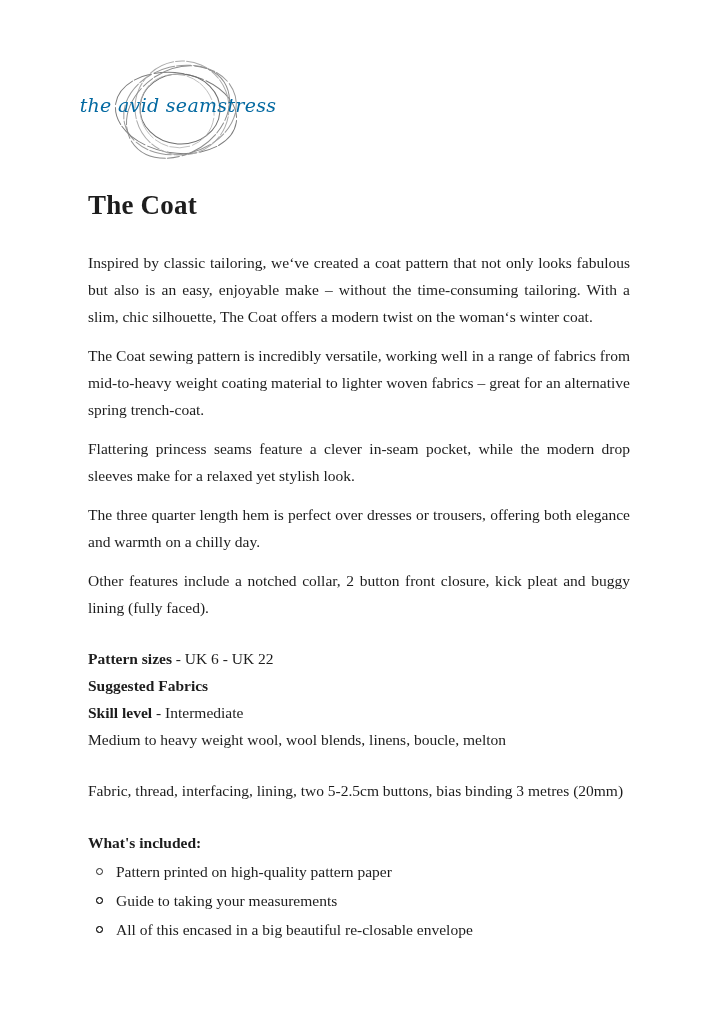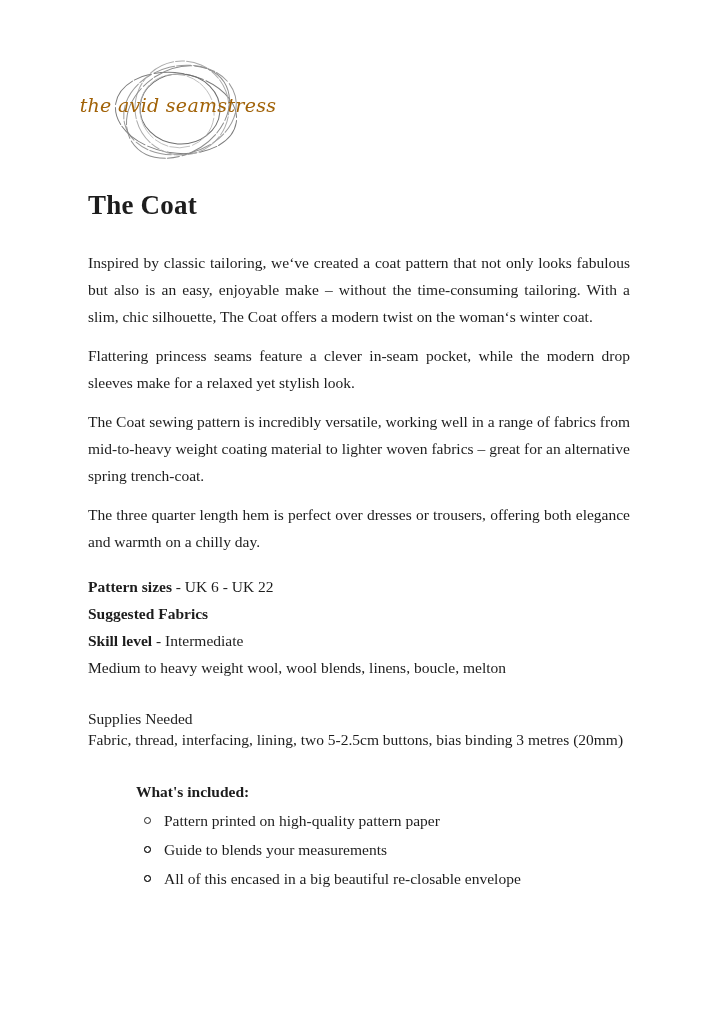--- a/index.html
+++ b/index.html
@@ -29,60 +29,60 @@
   .logo-text {
     position: absolute;
     top: 36px;
     left: 50%;
     transform: translateX(-50%);
     white-space: nowrap;
     font-family: "DejaVu Serif", serif;
     font-style: italic;
     font-size: 19px;
     letter-spacing: 0.3px;
-    color: #a16207;
+    color: #0369a1;
   }
 
   
   .doc-title {
     margin: 26px 0 0 0;
     font-size: 27px;
     font-weight: 700;
     letter-spacing: 0.2px;
   }
   .para {
     margin: 12px 8px 0 0;
     font-size: 15.5px;
     line-height: 27px;
     text-align: justify;
   }
   .para.first { margin-top: 28px; }
 
-  .specs { margin-top: 18px; font-family: Liberation Serif, serif; }
+  .specs { margin-top: 24px; font-family: Liberation Serif, serif; }
   .spec-line {
     margin: 0;
     font-size: 15.5px;
     line-height: 27px;
   }
   .spec-line strong { font-weight: 700; }
 
   .fabrics-line {
     margin: 0;
     font-size: 15.5px;
     line-height: 27px;
   }
 
   .supplies { margin-top: 27px; }
   .supplies p {
     margin: 0;
     font-size: 15.5px;
     line-height: 21px;
   }
 
-  .included { margin-top: 31px; margin-left: 48px; }
+  .included { margin-top: 31px; }
   .included-heading {
     margin: 0;
     font-size: 15.5px;
     font-weight: 700;
     line-height: 21px;
   }
   .included-list {
     list-style: none;
     margin: 4px 0 0 0;
     padding: 0;
@@ -120,58 +120,58 @@
         <ellipse cx="86" cy="51" rx="40" ry="35" stroke="#6f6f6f" stroke-width="1" transform="rotate(4 86 51)"></ellipse>
         <ellipse cx="83" cy="53" rx="36" ry="38" stroke="#b5b5b5" stroke-width="0.8" transform="rotate(-50 83 53)" stroke-dasharray="20 2 14 3"></ellipse>
       </g>
     </svg>
     <span class="logo-text">the avid seamstress</span>
   </div>
 
   <h1 class="doc-title">The Coat</h1>
 
   <p class="para first">Inspired by classic tailoring, we‘ve created a coat pattern that not only looks fabulous but also is an easy, enjoyable make – without the time-consuming tailoring. With a slim, chic silhouette, The Coat offers a modern twist on the woman‘s winter coat.</p>
+  <p class="para">The Coat sewing pattern is incredibly versatile, working well in a range of fabrics from mid-to-heavy weight coating material to lighter woven fabrics – great for an alternative spring trench-coat.</p>
   <p class="para">Flattering princess seams feature a clever in-seam pocket, while the modern drop sleeves make for a relaxed yet stylish look.</p>
-  <p class="para">The Coat sewing pattern is incredibly versatile, working well in a range of fabrics from mid-to-heavy weight coating material to lighter woven fabrics – great for an alternative spring trench-coat.</p>
   <p class="para">The three quarter length hem is perfect over dresses or trousers, offering both elegance and warmth on a chilly day.</p>
+  <p class="para">Other features include a notched collar, 2 button front closure, kick pleat and buggy lining (fully faced).</p>
 
   <div class="specs">
     <p class="spec-line">
       <strong>Pattern sizes</strong>
       <span>- UK 6 - UK 22</span>
     </p>
     <p class="spec-line">
       <strong>Suggested Fabrics</strong>
       <span></span>
     </p>
     <p class="spec-line">
       <strong>Skill level</strong>
       <span>- Intermediate</span>
     </p>
     <p class="fabrics-line">Medium to heavy weight wool, wool blends, linens, boucle, melton</p>
   </div>
 
   <div class="supplies">
-    <p>Supplies Needed</p>
     <p>Fabric, thread, interfacing, lining, two 5-2.5cm buttons, bias binding 3 metres (20mm)</p>
   </div>
 
   <div class="included">
     <p class="included-heading">What's included:</p>
     <ul class="included-list">
       <li>
         <span class="bullet-dot"></span>
         <span>Pattern printed on high-quality pattern paper</span>
       </li>
       <li>
         <span class="bullet-dot"></span>
       </li>
       <li>
         <span class="bullet-dot"></span>
-        <span>Guide to blends your measurements</span>
+        <span>Guide to taking your measurements</span>
       </li>
       <li>
         <span class="bullet-dot"></span>
       </li>
       <li>
         <span class="bullet-dot"></span>
         <span>All of this encased in a big beautiful re-closable envelope</span>
       </li>
     </ul>
   </div>

